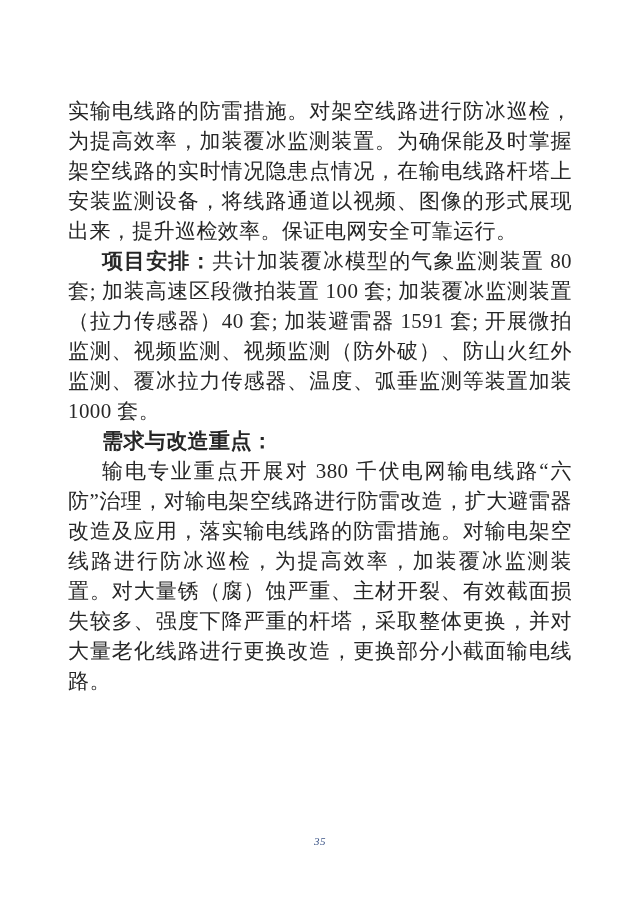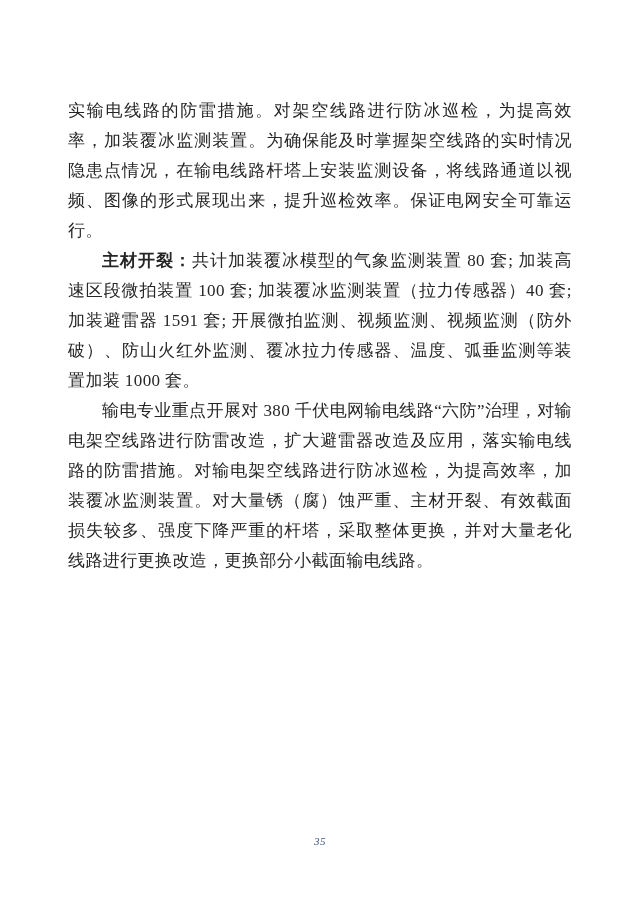--- a/index.html
+++ b/index.html
@@ -18,21 +18,21 @@
     position: absolute;
     inset: 0;
     background: #ffffff;
   }
   .content {
     position: absolute;
     left: 68px;
     top: 96px;
     width: 504px;
     color: #262626;
-    font-size: 17px;
+    font-size: 21px;
     line-height: 30px;
     letter-spacing: 0.4px;
     text-align: justify;
     text-justify: inter-character;
   }
   .para {
     margin: 0;
     padding: 0;
   }
   .indent {
@@ -57,23 +57,24 @@
   }
 </style>
 </head>
 <body>
 
 <div class="page">
   <div class="content">
 
     <p class="para">实输电线路的防雷措施。对架空线路进行防冰巡检，为提高效率，加装覆冰监测装置。为确保能及时掌握架空线路的实时情况隐患点情况，在输电线路杆塔上安装监测设备，将线路通道以视频、图像的形式展现出来，提升巡检效率。保证电网安全可靠运行。</p>
 
-    <p class="para indent"><span class="lead">主材开裂：</span><span>共计加装覆冰模型的气象监测装置 80 套; 加装高速区段微拍装置 100 套; 加装覆冰监测装置（拉力传感器）40 套; 加装避雷器 1591 套; 开展微拍监测、视频监测、视频监测（防外破）、防山火红外监测、覆冰拉力传感器、温度、弧垂监测等装置加装 1000 套。</span></p>
+    <p class="para indent"><span class="lead">项目安排：</span><span>共计加装覆冰模型的气象监测装置 80 套; 加装高速区段微拍装置 100 套; 加装覆冰监测装置（拉力传感器）40 套; 加装避雷器 1591 套; 开展微拍监测、视频监测、视频监测（防外破）、防山火红外监测、覆冰拉力传感器、温度、弧垂监测等装置加装 1000 套。</span></p>
 
 
+    <p class="para indent bold">需求与改造重点：</p>
 
     <p class="para indent">输电专业重点开展对 380 千伏电网输电线路“六防”治理，对输电架空线路进行防雷改造，扩大避雷器改造及应用，落实输电线路的防雷措施。对输电架空线路进行防冰巡检，为提高效率，加装覆冰监测装置。对大量锈（腐）蚀严重、主材开裂、有效截面损失较多、强度下降严重的杆塔，采取整体更换，并对大量老化线路进行更换改造，更换部分小截面输电线路。</p>
 
 
   </div>
 
   <div class="page-number">35</div>
 </div>
 
 </body></html>

